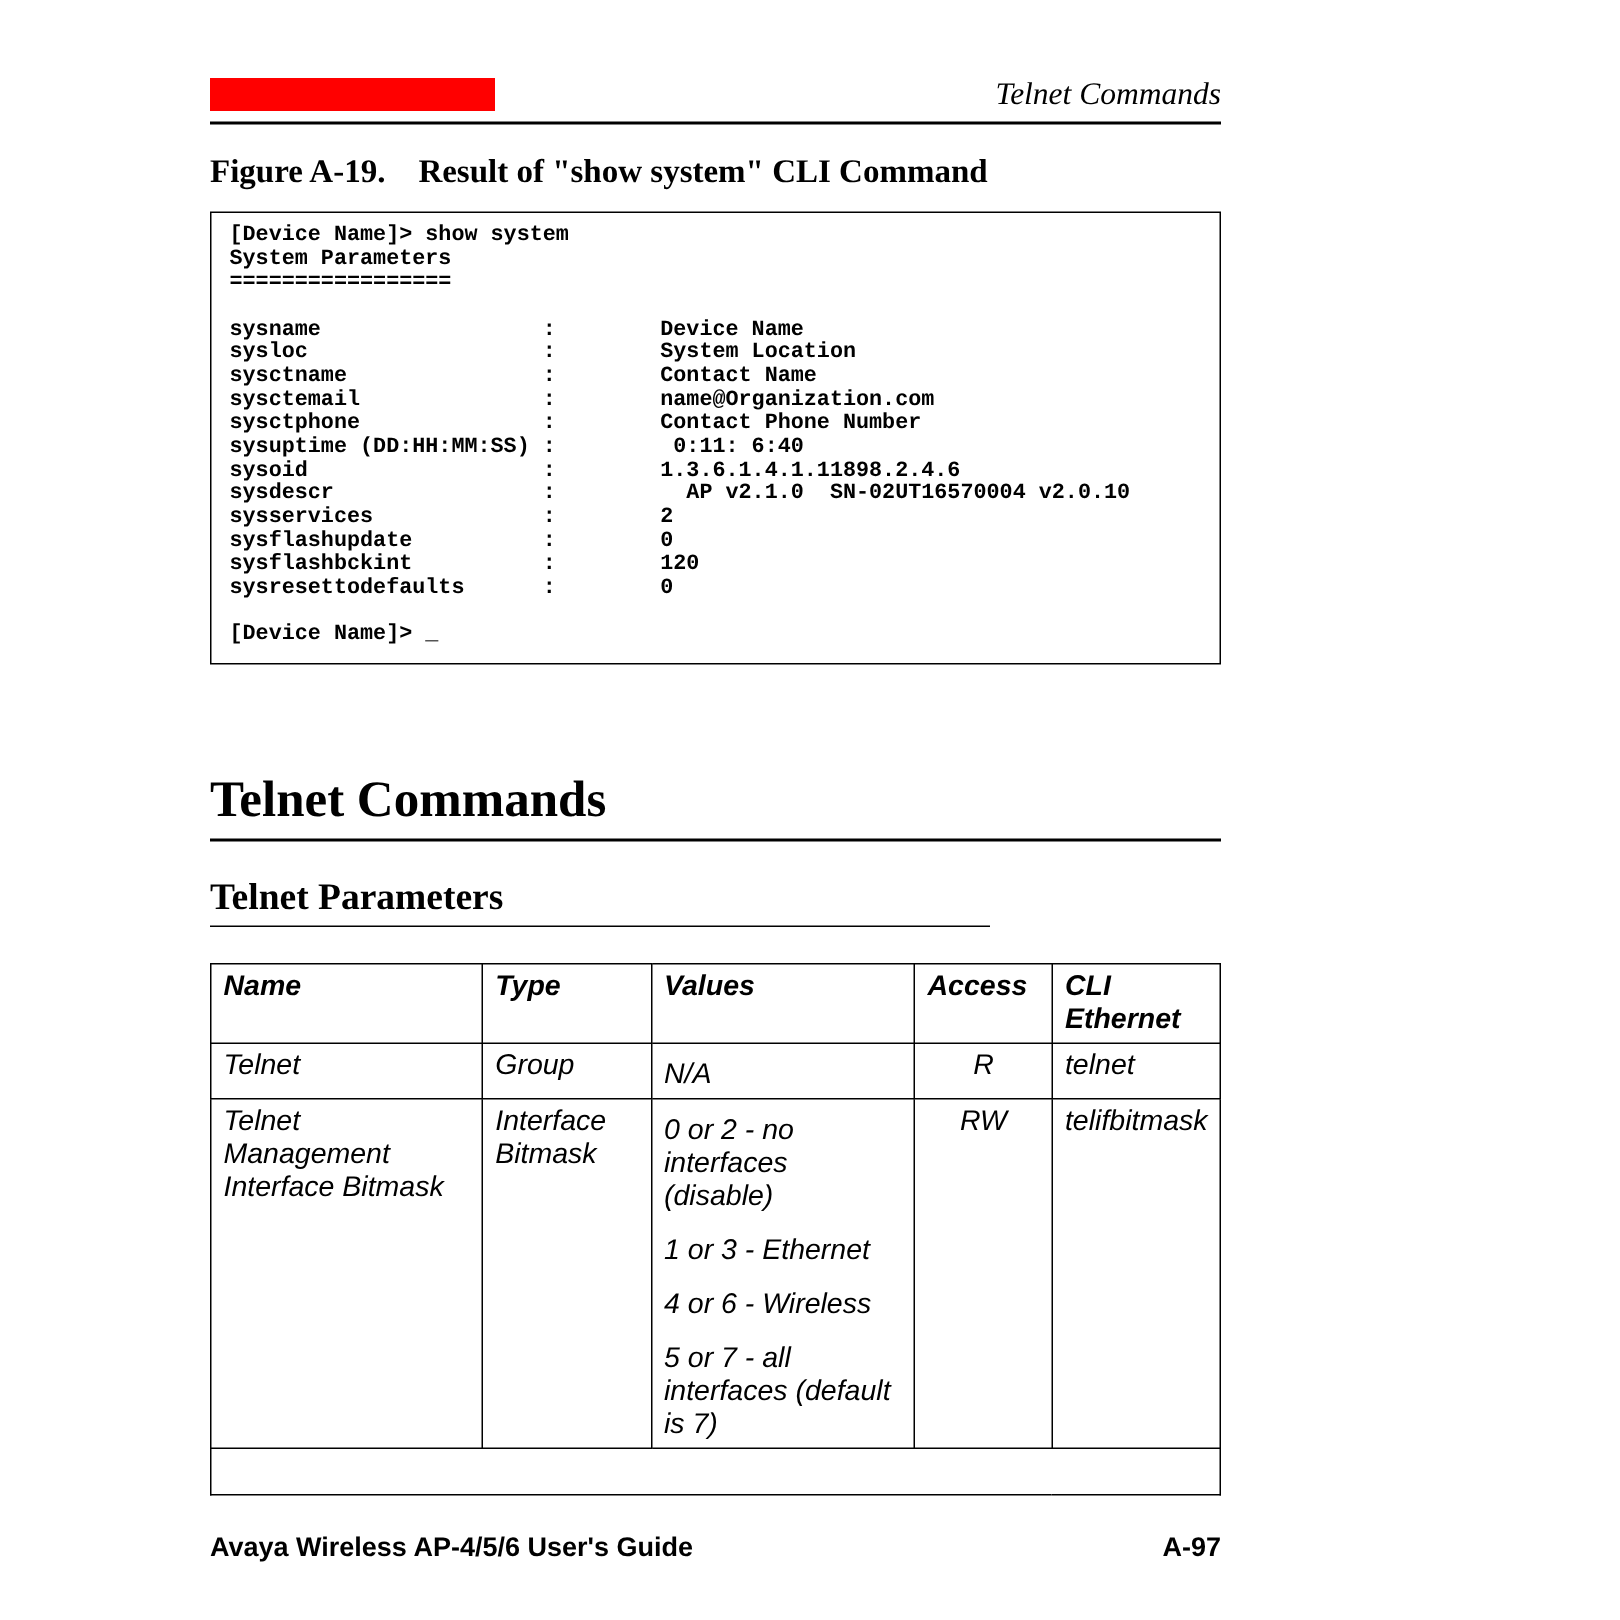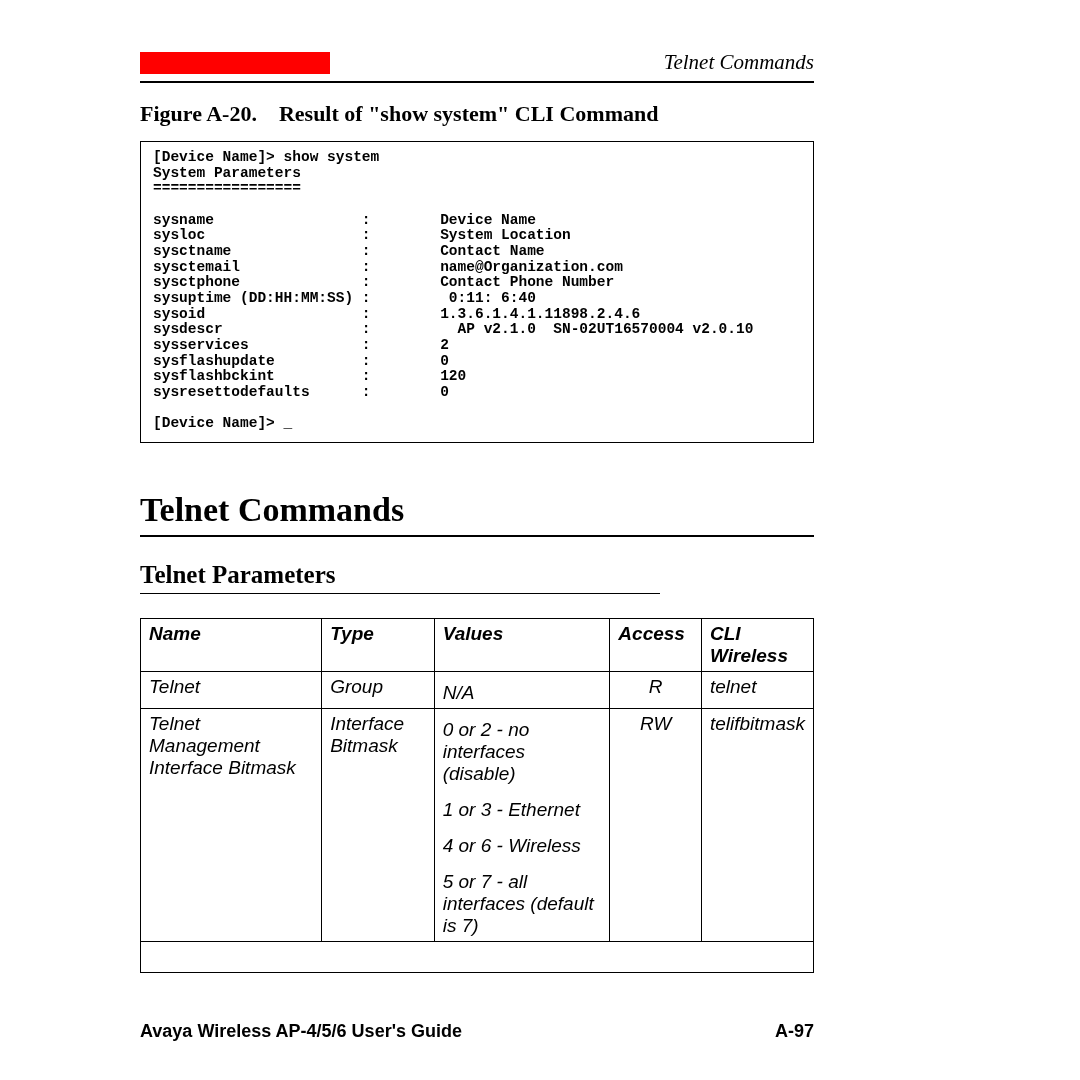--- a/index.html
+++ b/index.html
@@ -44,21 +44,21 @@
     margin-bottom: 14px;
   }
   .terminal-box {
     border: 1.5px solid #000;
     padding: 8px 12px 10px 12px;
     font-family: 'Courier New', Courier, monospace;
     font-weight: bold;
     font-size: 14.5px;
     line-height: 1.08;
     white-space: pre;
-    margin-bottom: 48px;
+    margin-bottom: 72px;
   }
   .section-title {
     font-family: Georgia, 'Times New Roman', serif;
     font-weight: bold;
     font-size: 34px;
     margin-bottom: 6px;
   }
   .section-rule {
     border: none;
     border-top: 2px solid #000;
@@ -119,21 +119,21 @@
 <body>
 
 <div class="page">
 
   <div class="top-bar">
     <div class="red-block"></div>
     <div class="header-right">Telnet Commands</div>
   </div>
 
   <div class="figure-caption">
-    <span>Figure A-20.</span>&nbsp;&nbsp;&nbsp;
+    <span>Figure A-19.</span>&nbsp;&nbsp;&nbsp;
     <span>Result of "show system" CLI Command</span>
   </div>
 
   <div class="terminal-box" id="terminal">[Device Name]&gt; show system
 System Parameters
 =================
 
 sysname                 :        Device Name
 sysloc                  :        System Location
 sysctname               :        Contact Name
@@ -155,21 +155,21 @@
   <div class="subsection-title">Telnet Parameters</div>
   <hr class="subsection-rule">
 
   <table class="params">
     <thead>
       <tr>
         <th style="width:200px">Name</th>
         <th style="width:110px">Type</th>
         <th style="width:210px">Values</th>
         <th style="width:80px">Access</th>
-        <th>CLI Wireless</th>
+        <th>CLI Ethernet</th>
       </tr>
     </thead>
     <tbody id="params-body">
         <tr>
           <td>Telnet</td>
           <td>Group</td>
           <td class="values-cell">
             <p>N/A</p>
           </td>
           <td class="center">R</td>

